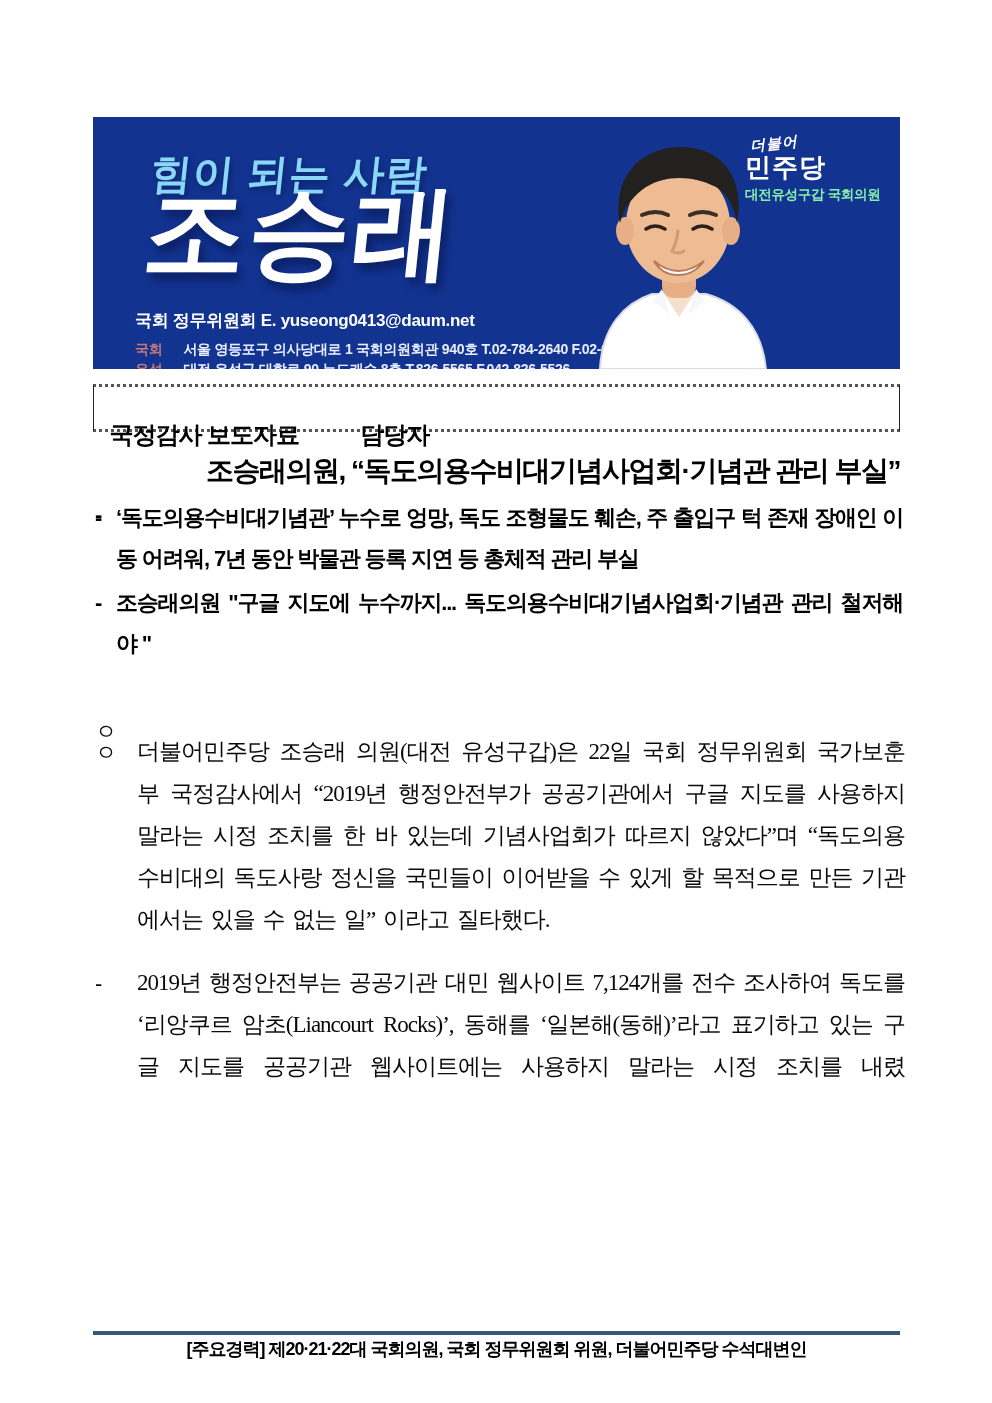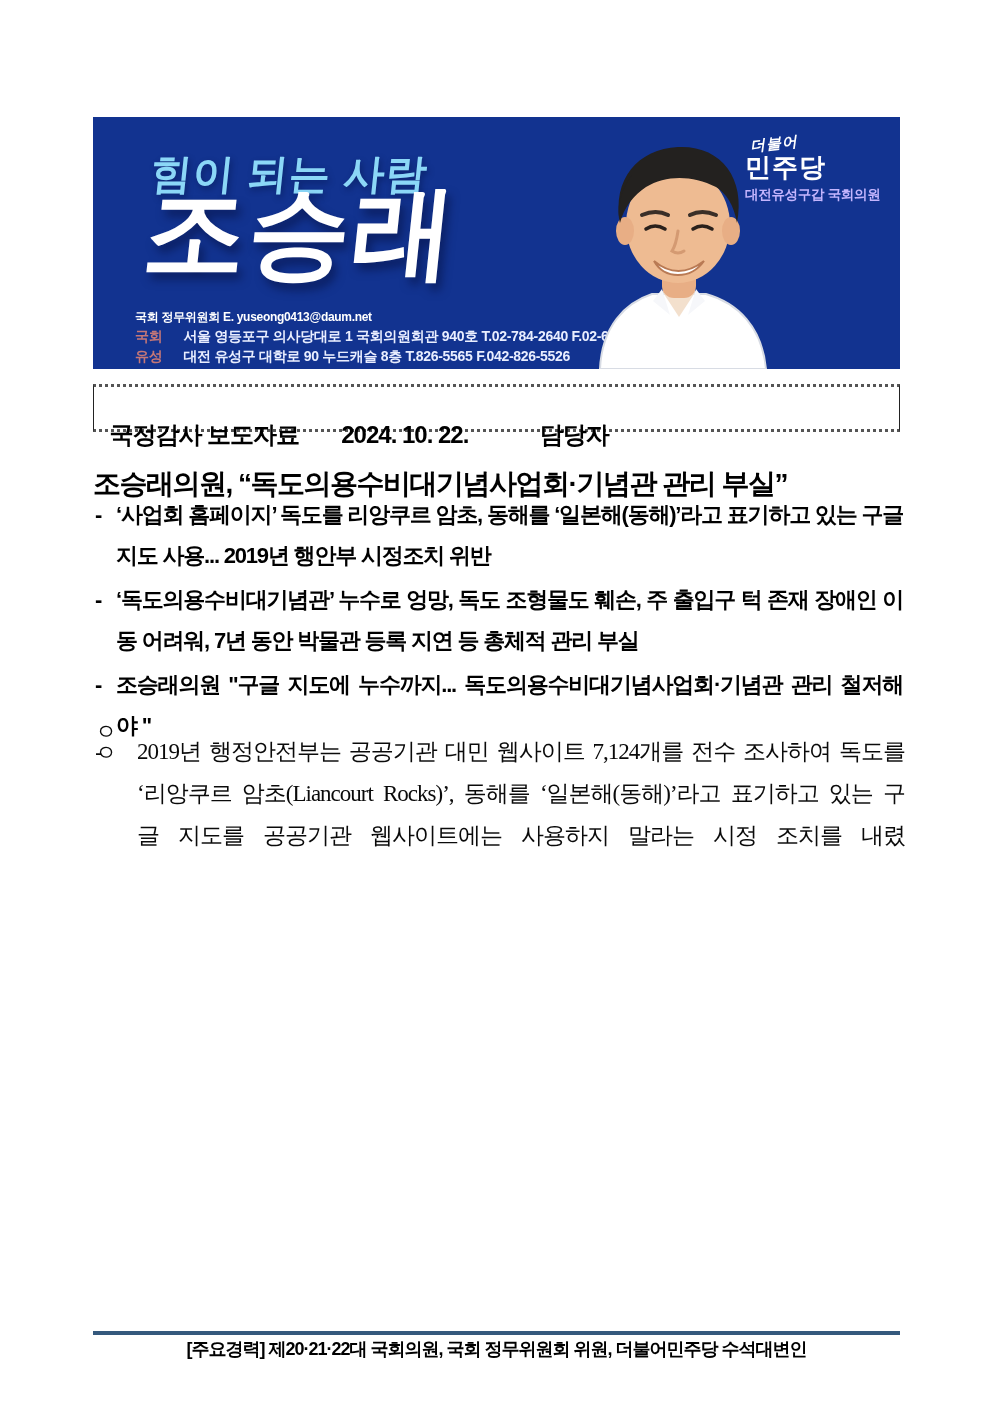--- a/index.html
+++ b/index.html
@@ -18,30 +18,30 @@
     left:55px;top:30px;font-size:41px;font-weight:800;color:#8bd7f7;
     transform:skewX(-6deg);transform-origin:left bottom;letter-spacing:1px;
     text-shadow:2px 3px 6px rgba(5,15,60,.45);white-space:nowrap;
   }
   .banner-name{
     left:46px;top:62px;font-size:102px;font-weight:800;color:#ffffff;line-height:1.05;
     transform:skewX(-6deg);transform-origin:left bottom;letter-spacing:2px;
     text-shadow:5px 7px 10px rgba(5,15,60,.55);white-space:nowrap;
   }
   .banner-contact{left:42px;top:192px;color:#ffffff;}
-  .contact-line1{font-size:12px;font-weight:700;letter-spacing:-0.3px;}
+  .contact-line1{font-size:17px;font-weight:700;letter-spacing:-0.3px;margin-bottom:7px;}
   .addr-line{font-size:14px;font-weight:600;color:#e9eeff;letter-spacing:-0.3px;line-height:1.45;white-space:nowrap;}
   .addr-label{color:#c57777;font-weight:700;margin-right:21px;}
 
   
   .party-box{left:652px;top:20px;color:#fff;}
   .party-script{font-size:15px;font-style:italic;font-weight:700;transform:rotate(-6deg);
     transform-origin:left bottom;margin-left:6px;margin-bottom:-2px;letter-spacing:1px;}
   .party-name{font-size:26px;font-weight:800;letter-spacing:1px;line-height:1.05;}
-  .party-sub{font-size:13.5px;font-weight:600;color:#c4b5fd;margin-top:5px;letter-spacing:-0.3px;}
+  .party-sub{font-size:13.5px;font-weight:600;color:#86efac;margin-top:5px;letter-spacing:-0.3px;}
 
   
   .portrait{right:112px;bottom:0;width:218px;height:238px;}
 
   
   .info-table{
     left:93px;top:384px;width:807px;height:48px;display:flex;box-sizing:border-box;
     border-top:3px dotted #555;border-bottom:3px dotted #555;
     border-left:1px solid #222;border-right:1px solid #222;
   }
@@ -50,21 +50,21 @@
     font-size:24px;font-weight:800;letter-spacing:-1px;box-sizing:border-box;margin-top:48px;
   }
   .info-cell + .info-cell{border-left:1.5px solid #111;}
   .cell-doctype{width:27.4%;}
   .cell-date{width:22.3%;}
   .cell-manager-label{width:19.8%;}
   .cell-manager-name{width:30.5%;}
 
   
   .doc-title{
-    left:93px;top:465px;width:807px;text-align:left;
+    left:93px;top:452px;width:807px;text-align:right;
     font-size:28px;font-weight:800;letter-spacing:-1.5px;white-space:nowrap;
   }
 
   
   .summary{left:95px;top:494px;width:808px;}
   .summary-item{
     position:relative;padding-left:21px;margin-bottom:3px;
     font-size:22px;font-weight:800;line-height:41px;letter-spacing:-1.2px;
     text-align:justify;
   }
@@ -139,47 +139,46 @@
 
   <div class="abs party-box">
     <div class="party-script">더불어</div>
     <div class="party-name">민주당</div>
     <div class="party-sub">대전유성구갑 국회의원</div>
   </div>
 </div>
 
 <div class="abs info-table">
   <div class="info-cell cell-doctype">국정감사 보도자료</div>
-  <div class="info-cell cell-date">2024. 10. 22.</div>
   <div class="info-cell cell-manager-label">담당자</div>
 </div>
 
 <h1 class="abs doc-title" style="margin:0;">조승래의원, “독도의용수비대기념사업회·기념관 관리 부실”</h1>
 
 <div class="abs summary">
   <div class="summary-item">
     <span class="marker">-</span>
-    <span>‘사업회 홈페이지’ 독도를 리앙쿠르 암초, 동해를 ‘일본해(동해)’라고 표기하고 있는 구글지도 사용... 2019년 행안부 시정조치 위반</span>
   </div>
   <div class="summary-item">
     <span class="marker">-</span>
     <span>‘독도의용수비대기념관’ 누수로 엉망, 독도 조형물도 훼손, 주 출입구 턱 존재 장애인 이동 어려워, 7년 동안 박물관 등록 지연 등 총체적 관리 부실</span>
   </div>
   <div class="summary-item">
     <span class="marker">-</span>
     <span>조승래의원 "구글 지도에 누수까지... 독도의용수비대기념사업회·기념관 관리 철저해야 "</span>
   </div>
 </div>
 
 <div class="abs bodytext">
   <div class="para">
     <span class="marker">ㅇ</span>
   </div>
   <div class="para">
     <span class="marker">ㅇ</span>
+    <span>더불어민주당 조승래 의원(대전 유성구갑)은 22일 국회 정무위원회 국가보훈부 국정감사에서 “2019년 행정안전부가 공공기관에서 구글 지도를 사용하지 말라는 시정 조치를 한 바 있는데 기념사업회가 따르지 않았다”며 “독도의용수비대의 독도사랑 정신을 국민들이 이어받을 수 있게 할 목적으로 만든 기관에서는 있을 수 없는 일” 이라고 질타했다.</span>
   </div>
   <div class="para fill-last">
     <span class="marker">-</span>
     <span>2019년 행정안전부는 공공기관 대민 웹사이트 7,124개를 전수 조사하여 독도를 ‘리앙쿠르 암초(Liancourt Rocks)’, 동해를 ‘일본해(동해)’라고 표기하고 있는 구글 지도를 공공기관 웹사이트에는 사용하지 말라는 시정 조치를 내렸</span>
   </div>
 </div>
 
 <div class="abs footer-rule"></div>
 <div class="abs footer-text">[주요경력] 제20·21·22대 국회의원, 국회 정무위원회 위원, 더불어민주당 수석대변인</div>
 

